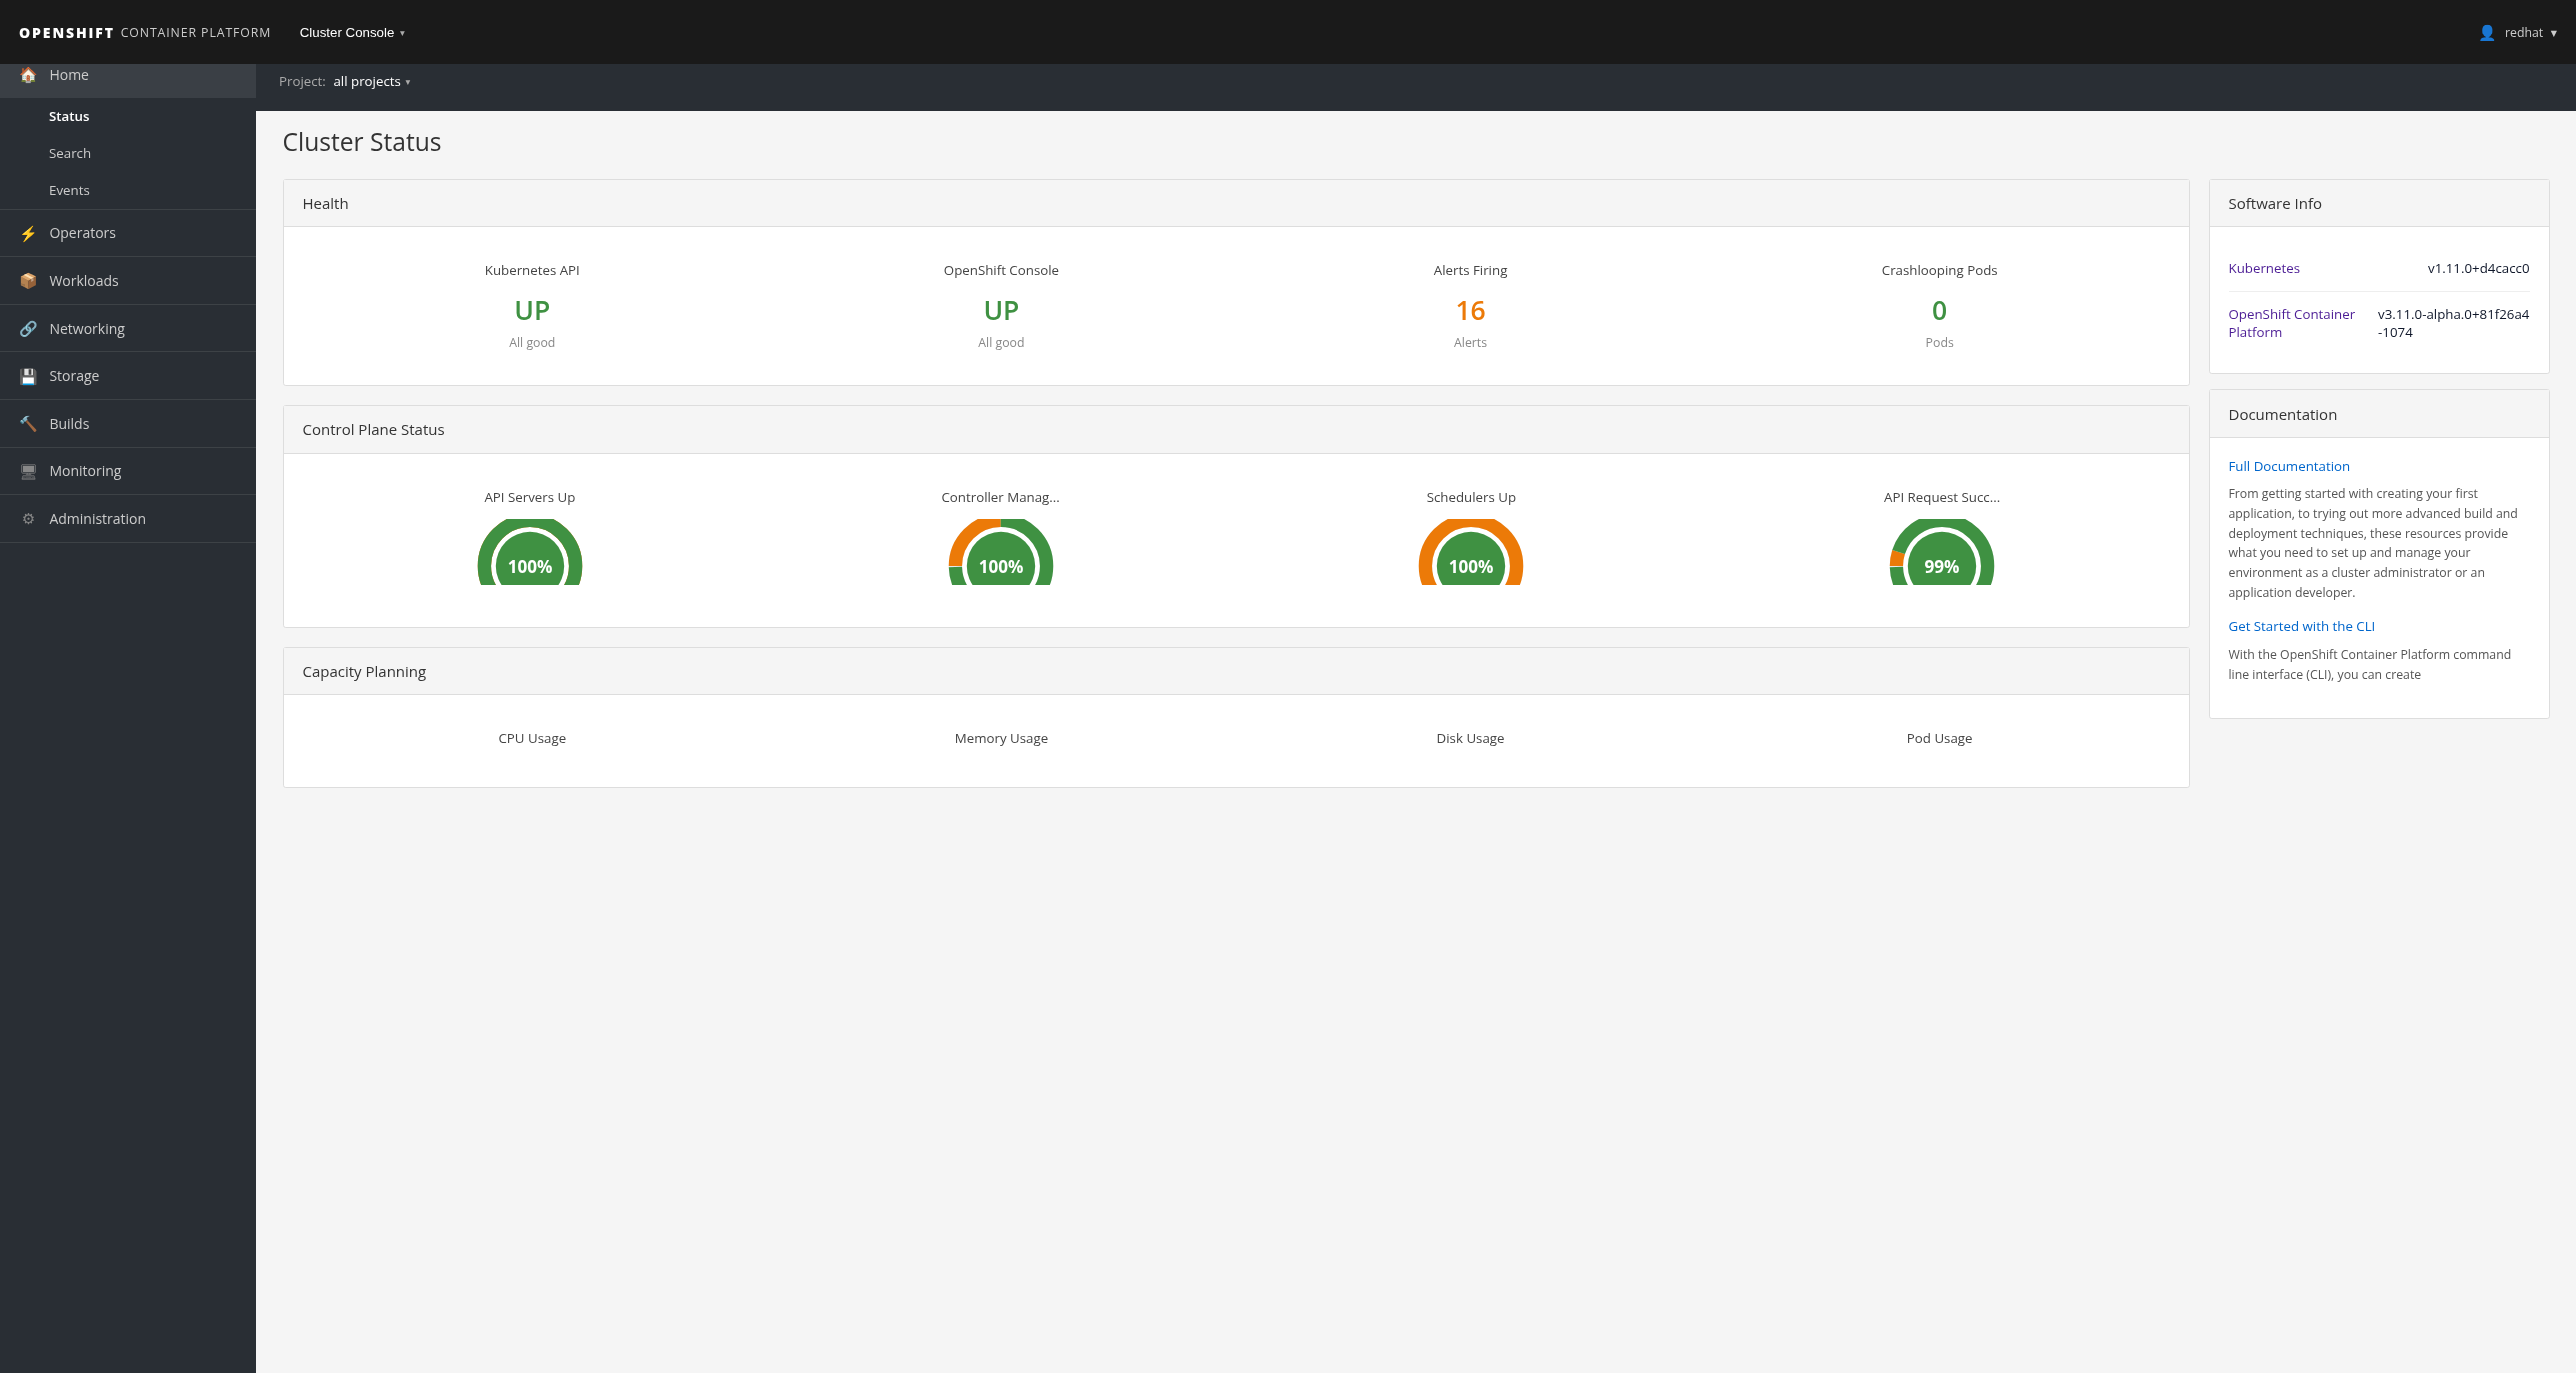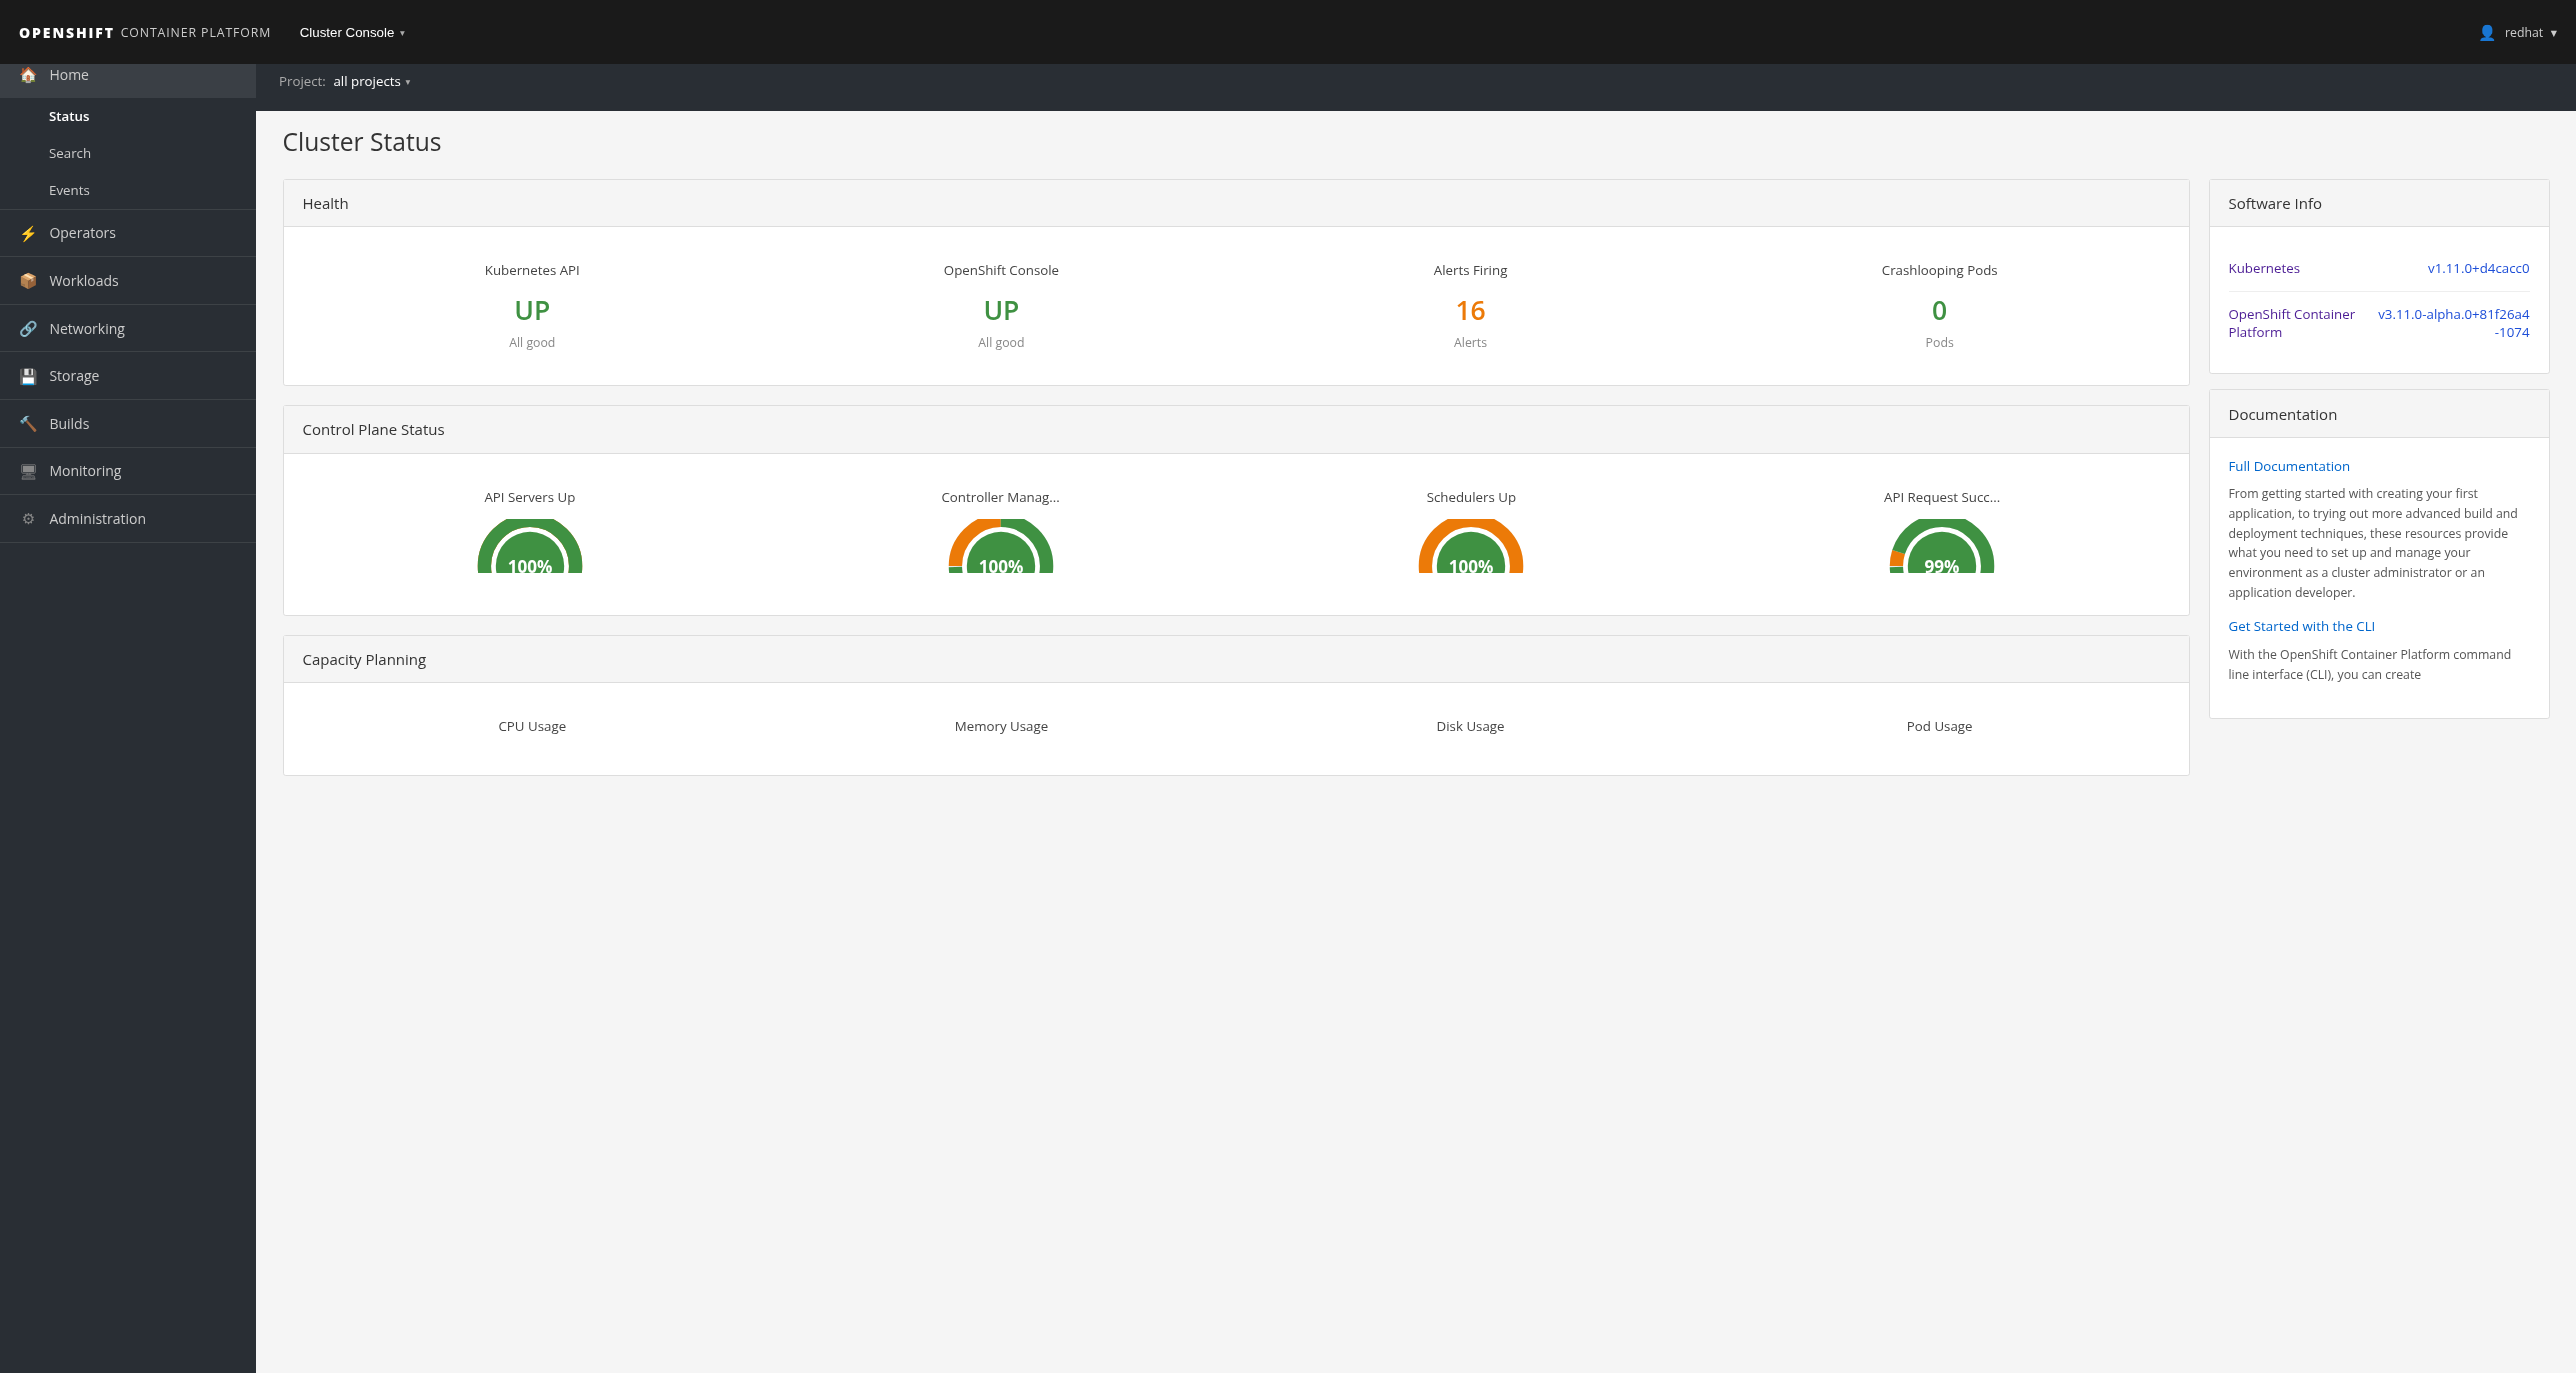--- a/index.html
+++ b/index.html
@@ -143,21 +143,21 @@
       grid-template-columns: repeat(4, 1fr);
       gap: 16px;
     }
     .control-item { text-align: center; padding: 15px 9.5px; }
     .control-label { font-size: 13.3px; color: #444; margin-bottom: 13.3px; }
 
     
     .donut-container {
       position: relative;
       width: 114px;
-      height: 54px;
+      height: 66px;
       margin: 0 auto 7.6px auto;
       overflow: hidden;
       text-align: center;
     }
     .donut-svg { width: 114px; height: 114px; margin-top: -9.5px; }
 
     
     .capacity-grid {
       display: grid;
       grid-template-columns: repeat(4, 1fr);
@@ -171,21 +171,21 @@
     .software-info-row {
       display: flex;
       justify-content: space-between;
       align-items: flex-start;
       padding: 13.3px 0;
       border-bottom: 0.9px solid #eee;
       font-size: 13.3px;
     }
     .software-info-row:last-child { border-bottom: none; }
     .software-info-key { color: #4c1d95; font-weight: 400; }
-    .software-info-val { color: #1d4ed8; text-align: right; max-width: 60%; word-break: break-all; }
+    .software-info-val { color: #0f172a; text-align: left; max-width: 60%; word-break: break-all; }
 
     .doc-link { color: #0066cc; font-size: 13.3px; cursor: pointer; font-weight: 400; display: block; margin-bottom: 9.5px; }
     .doc-text { font-size: 12.3px; color: #555; line-height: 1.6; margin-bottom: 15px; }
   </style>
 </head>
 <body>
 
 <nav class="top-nav">
   <div class="top-nav-left">
     <div class="brand">

